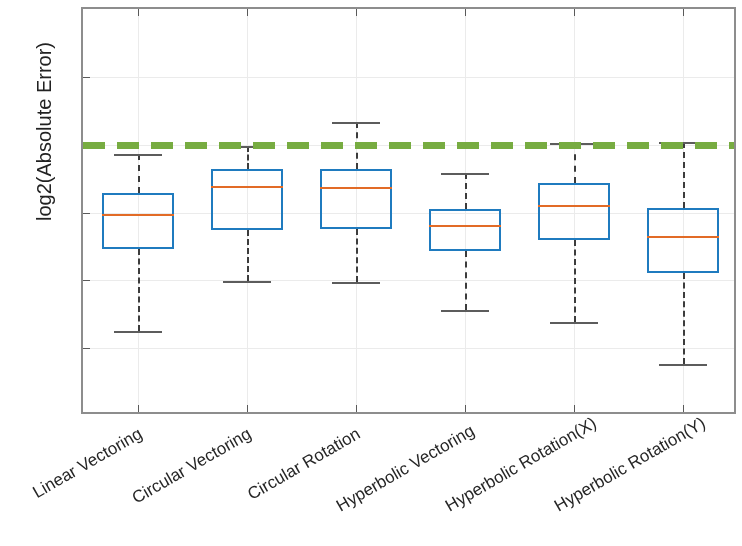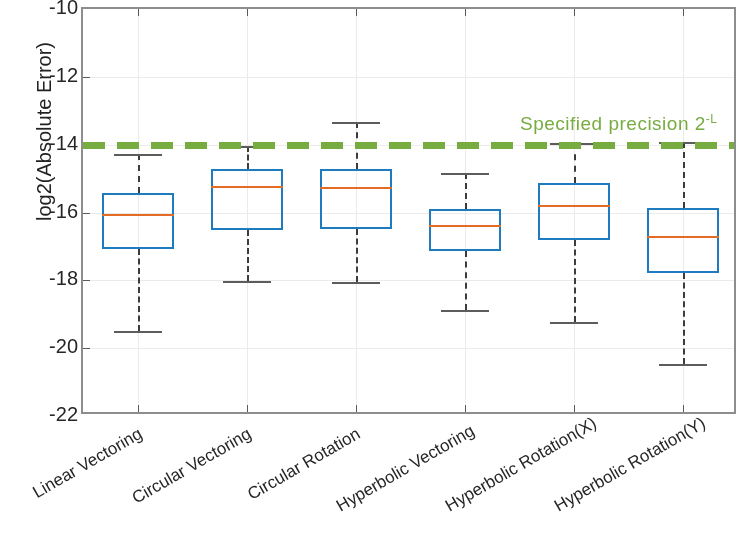--- a/index.html
+++ b/index.html
@@ -153,29 +153,20 @@
     text-align: right;
   }
 </style>
 </head>
 <body>
 
 <div id="figure">
 
   <div class="ylabel">log2(Absolute Error)</div>
 
-  <div class="ytick-wrap" id="ytick-wrap">
-      <div class="ytick-label" style="top: -3px;">-10</div>
-      <div class="ytick-label" style="top: 64.8333px;">-12</div>
-      <div class="ytick-label" style="top: 132.667px;">-14</div>
-      <div class="ytick-label" style="top: 200.5px;">-16</div>
-      <div class="ytick-label" style="top: 268.333px;">-18</div>
-      <div class="ytick-label" style="top: 336.167px;">-20</div>
-      <div class="ytick-label" style="top: 404px;">-22</div>
-    </div>
 
   <div class="plot-area" id="plot-area">
       <div class="gridline-h" style="top: 67.8333px;"></div>
       <div class="ytick-mark" style="top: 67.8333px;"></div>
       <div class="gridline-h" style="top: 135.667px;"></div>
       <div class="ytick-mark" style="top: 135.667px;"></div>
       <div class="gridline-h" style="top: 203.5px;"></div>
       <div class="ytick-mark" style="top: 203.5px;"></div>
       <div class="gridline-h" style="top: 271.333px;"></div>
       <div class="ytick-mark" style="top: 271.333px;"></div>
@@ -229,21 +220,20 @@
       <div class="cap" style="left: 467.25px; top: 313.051px; width: 48px;"></div>
       <div class="box" style="left: 455.25px; top: 173.993px; width: 72px; height: 56.98px;"></div>
       <div class="median" style="left: 455.25px; top: 196.038px; width: 72px;"></div>
       <div class="whisker" style="left: 600.417px; top: 132.953px; height: 65.7983px;"></div>
       <div class="whisker" style="left: 600.417px; top: 263.872px; height: 90.8967px;"></div>
       <div class="cap" style="left: 576.417px; top: 132.953px; width: 48px;"></div>
       <div class="cap" style="left: 576.417px; top: 354.768px; width: 48px;"></div>
       <div class="box" style="left: 564.417px; top: 198.752px; width: 72px; height: 65.12px;"></div>
       <div class="median" style="left: 564.417px; top: 226.903px; width: 72px;"></div>
       <div class="spec-line" style="top: 132.667px;"></div>
-      <div class="spec-label" style="left: 437px; top: 102.667px;">Specified  precision  2<sup>-L</sup></div>
     </div>
 
   <div class="xlabel-layer" id="xlabel-layer">
       <div class="xtick-label" style="left: -14.4167px; top: 424px; width: 150px;">Linear Vectoring</div>
       <div class="xtick-label" style="left: 94.75px; top: 424px; width: 150px;">Circular Vectoring</div>
       <div class="xtick-label" style="left: 203.917px; top: 424px; width: 150px;">Circular Rotation</div>
       <div class="xtick-label" style="left: 313.083px; top: 424px; width: 150px;">Hyperbolic Vectoring</div>
       <div class="xtick-label" style="left: 422.25px; top: 424px; width: 150px;">Hyperbolic Rotation(X)</div>
       <div class="xtick-label" style="left: 531.417px; top: 424px; width: 150px;">Hyperbolic Rotation(Y)</div>
     </div>

